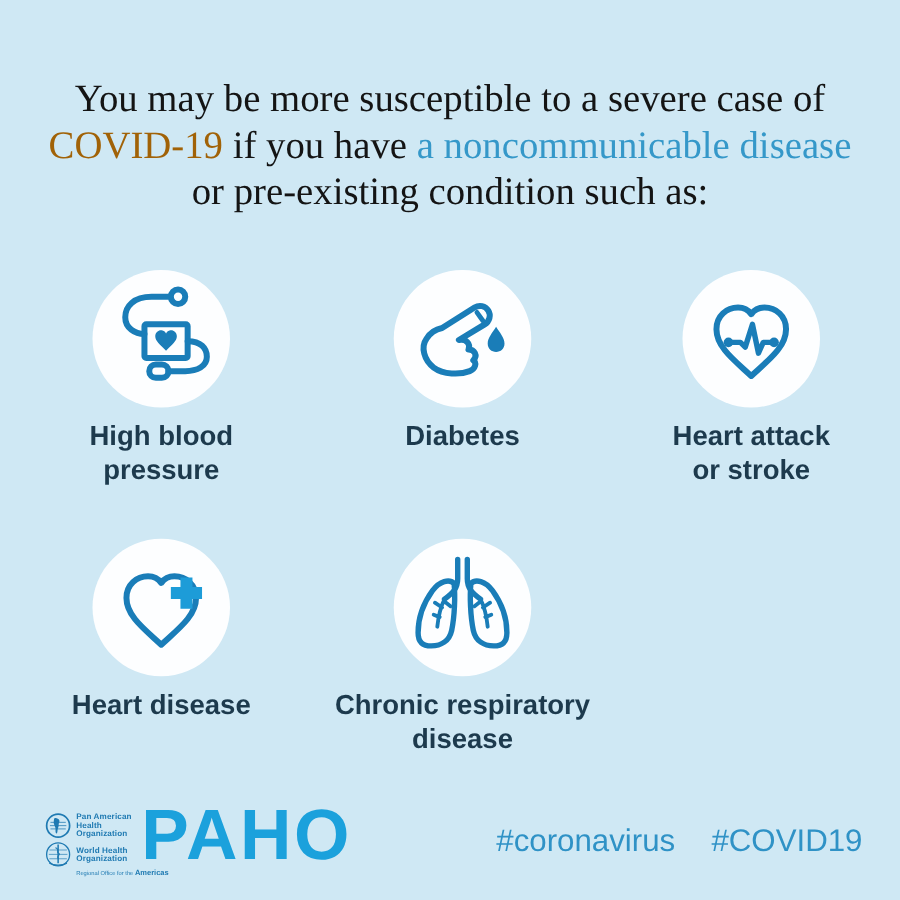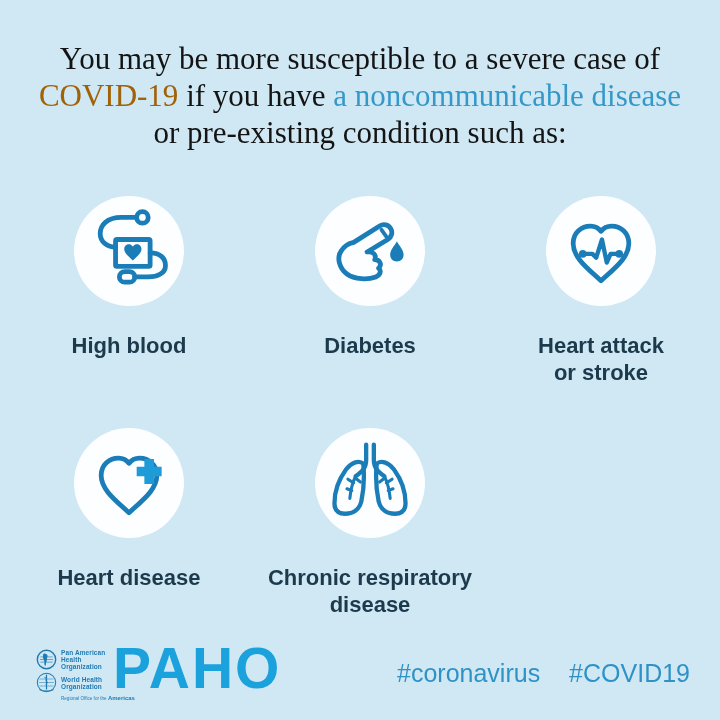--- a/index.html
+++ b/index.html
@@ -1,27 +1,27 @@
 <!DOCTYPE html>
 <html><head>
 <meta charset="utf-8">
 <style>
   html,body{margin:0;padding:0;background:#e9eef2;}
   .page{position:relative;width:720px;height:720px;background:#cfe8f4;overflow:hidden;
         font-family:"Liberation Sans",sans-serif;}
   
-  .header{padding-top:40px;text-align:center;
+  .header{padding-top:60px;text-align:center;
           font-family:"Liberation Serif","DejaVu Serif",serif;
           font-size:31px;line-height:37px;color:#141414;}
   .header .blue1{color:#a16207;}
   .header .blue2{color:#3598c9;text-align:right;}
   
   .grid{margin:45px 15px 0 15px;display:grid;
         grid-template-columns:228px 254px 208px;row-gap:42px;justify-items:center;}
-  .cell{display:flex;flex-direction:column;align-items:center;gap:17px;}
+  .cell{display:flex;flex-direction:column;align-items:center;}
   .circle{width:110px;height:110px;border-radius:50%;background:#fdfeff;
           display:flex;align-items:center;justify-content:center;}
   .circle svg{display:block;}
   .label{margin-top:9px;text-align:center;font-weight:bold;font-size:22px;
          line-height:27px;color:#1d3a4d;}
   .label span{display:block;}
   
   .footer{position:absolute;left:0;right:0;bottom:0;height:80px;}
   .logoblock{position:absolute;left:36px;bottom:18px;color:#1f7ab2;}
   .logorow{display:flex;align-items:center;margin-bottom:2px;}
@@ -53,20 +53,21 @@
           <circle cx="64" cy="15" r="6"></circle>
           <path d="M57 15 L42 15 C27 15 20 23 20 32 C20 41 28 46 36 46"></path>
           <rect x="36" y="38" width="36" height="28" rx="1.5"></rect>
           <path d="M72 52 C83 52 88 58 88 65 C88 73 80 77 70 77 L56 77"></path>
           <rect x="40" y="71.5" width="16" height="11" rx="5.5"></rect>
           <path d="M54 60 C49 55 45 52 45 48 C45 44.5 48 42.5 50.5 43 C52 43.3 53.3 44.3 54 45.6 C54.7 44.3 56 43.3 57.5 43 C60 42.5 63 44.5 63 48 C63 52 59 55 54 60 Z" fill="#1a7db8" stroke="none"></path>
         </svg>
       </div>
       <div class="label">
         <span>High blood</span>
+        <span>pressure</span>
       </div>
     </div>
 
     <div class="cell">
       <div class="circle">
         <svg width="96" height="96" viewBox="0 0 100 100" fill="none" stroke="#1a7db8" stroke-width="5" stroke-linecap="round" stroke-linejoin="round">
           <path d="M33 41 L60 24 C64 21.5 69 22.5 71.5 26.5 C74 30.5 72.5 35.5 68.5 38 L47 51 C53 50 57 54 55 59 C60 59 63 64 59 68 C62 70 61 75 56 77 C48 80 34 80 26 74 C18 68 15 57 20 50 C23 45 28 42 33 41 Z"></path>
           <path d="M62 28 L67 35" stroke-width="4"></path>
           <path d="M78 40 C81 45 85 49 85 54 C85 58.5 81.8 61 78 61 C74.2 61 71 58.5 71 54 C71 49 75 45 78 40 Z" fill="#1a7db8" stroke="none"></path>
         </svg>

